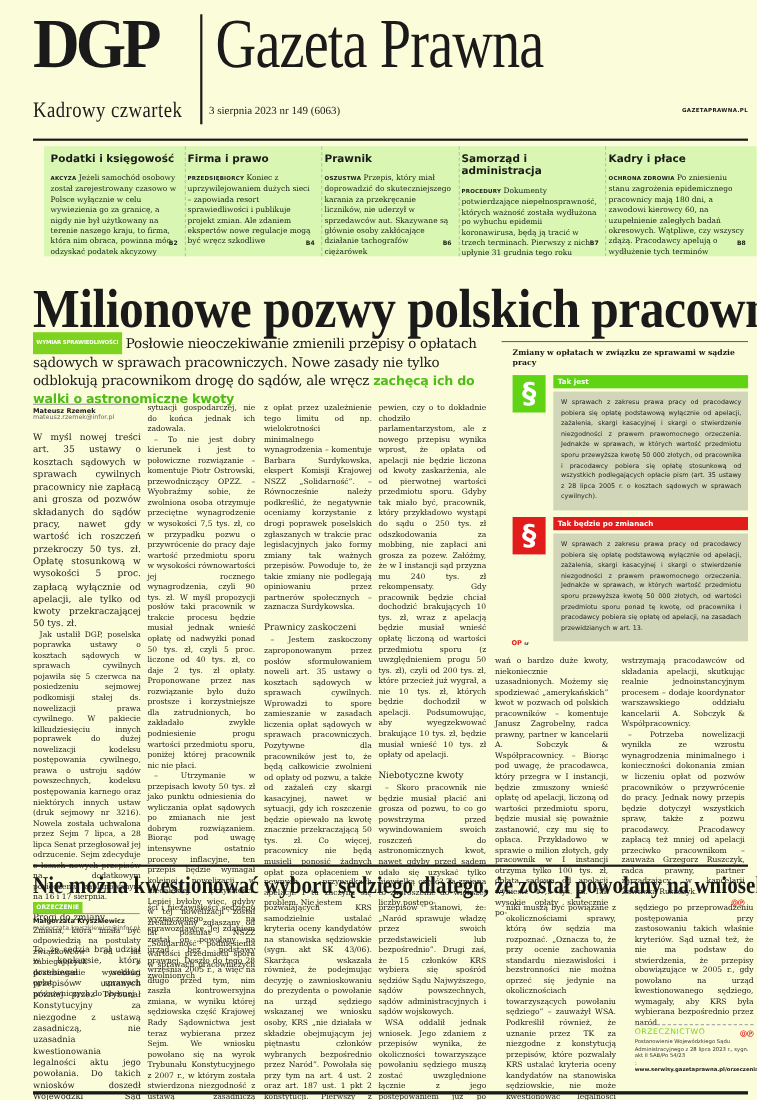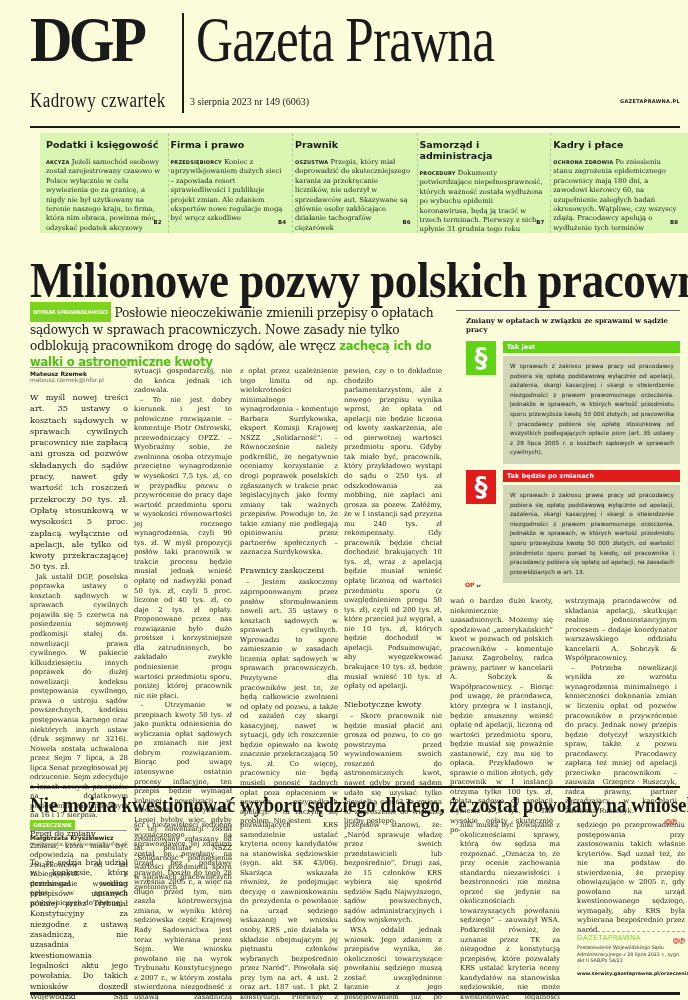--- a/index.html
+++ b/index.html
@@ -211,19 +211,19 @@
   </div>
   <div class="col" style="left:460px; top:821px; width:100px;">
     <p class="ni">niki muszą być powiązane z okolicznościami sprawy, którą ów sędzia ma rozpoznać. „Oznacza to, że przy ocenie zachowania standardu niezawisłości i bezstronności nie można oprzeć się jedynie na okolicznościach towarzyszących powołaniu sędziego” – zauważył WSA. Podkreślił również, że uznanie przez TK za niezgodne z konstytucją przepisów, które pozwalały KRS ustalać kryteria oceny kandydatów na stanowiska sędziowskie, nie może kwestionować legalności aktu powołania</p>
   </div>
   <div class="col" style="left:577px; top:821px; width:108px;">
     <p class="ni">sędziego po przeprowadzeniu postępowania przy zastosowaniu takich właśnie kryteriów. Sąd uznał też, że nie ma podstaw do stwierdzenia, że przepisy obowiązujące w 2005 r., gdy powołano na urząd kwestionowanego sędziego, wymagały, aby KRS była wybierana bezpośrednio przez naród.</p>
     <span class="endmark">ⓄⓅ</span>
   </div>
 
   <div class="box2">
-    <div class="t">GAZETAPRAWNA</div>
+    <div class="t">ORZECZNICTWO</div>
     <div class="d">Postanowienie Wojewódzkiego Sądu Administracyjnego z 28 lipca 2023 r., sygn. akt II SAB/Po 54/23</div>
     <div class="l"><b>:</b> <span>www.serwisy.gazetaprawna.pl/orzeczenia</span></div>
   </div>
 
   <div class="bottom-rule"></div>
 </div>
 
 </body></html>

